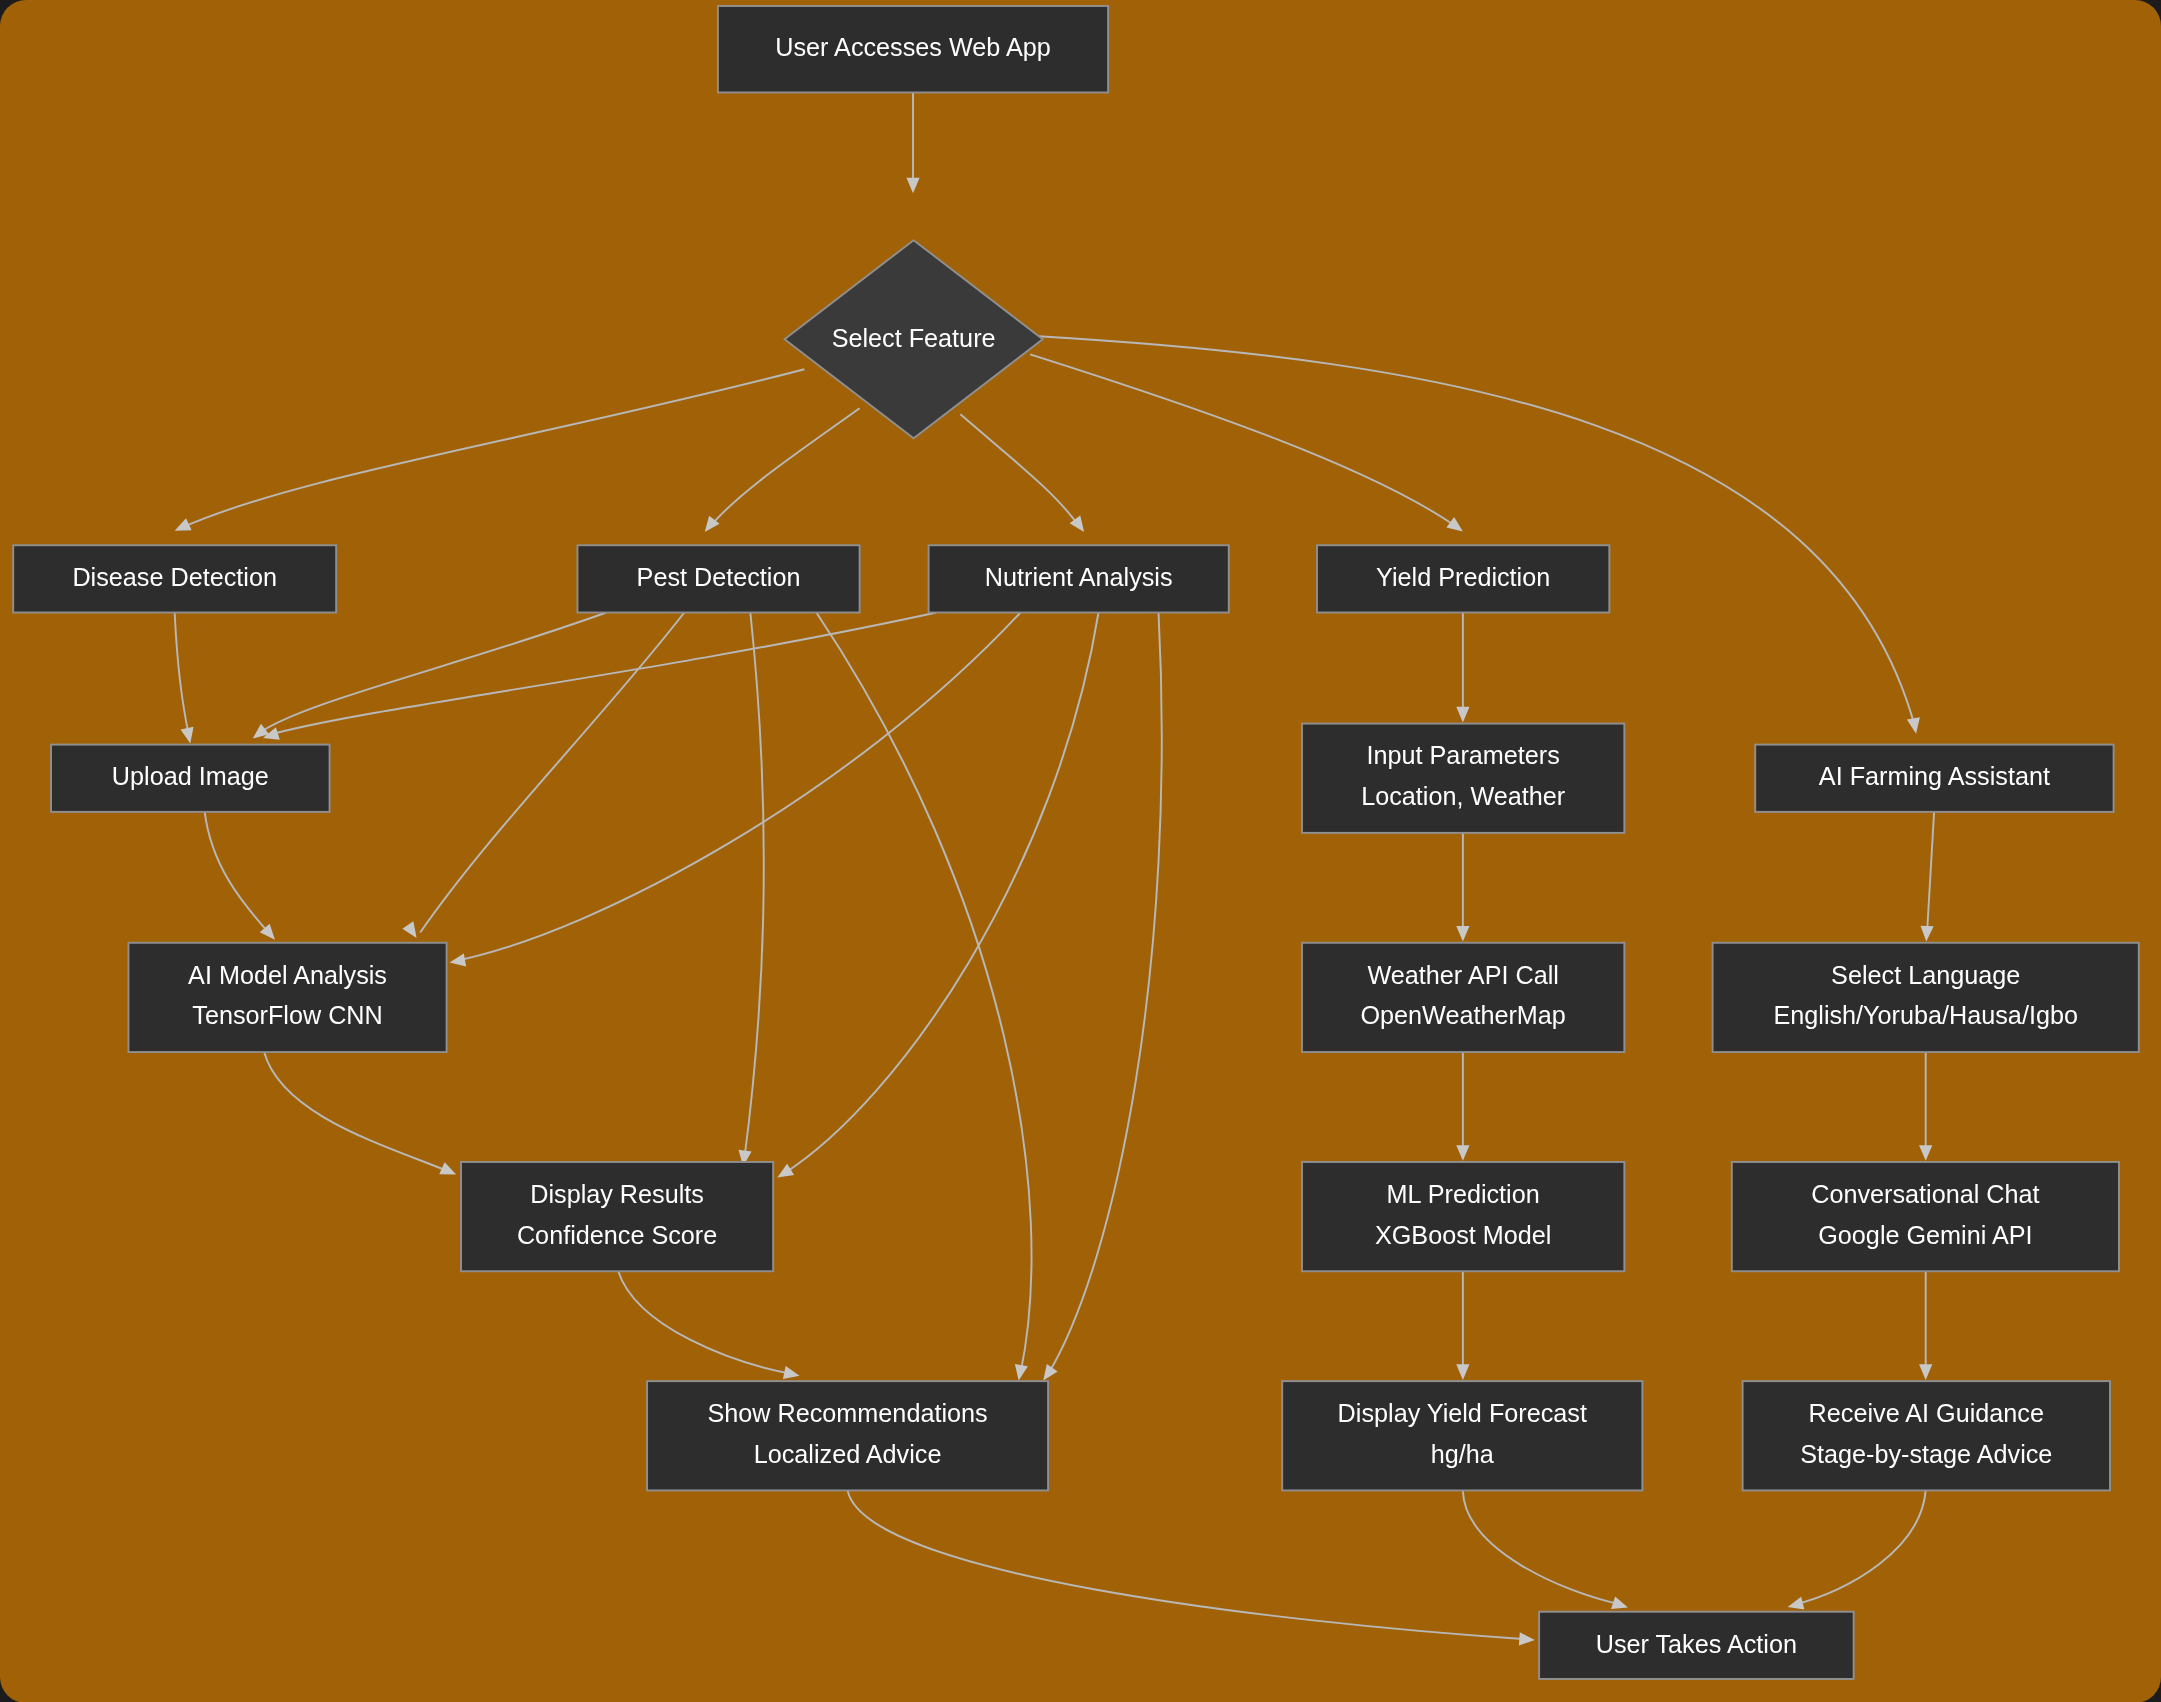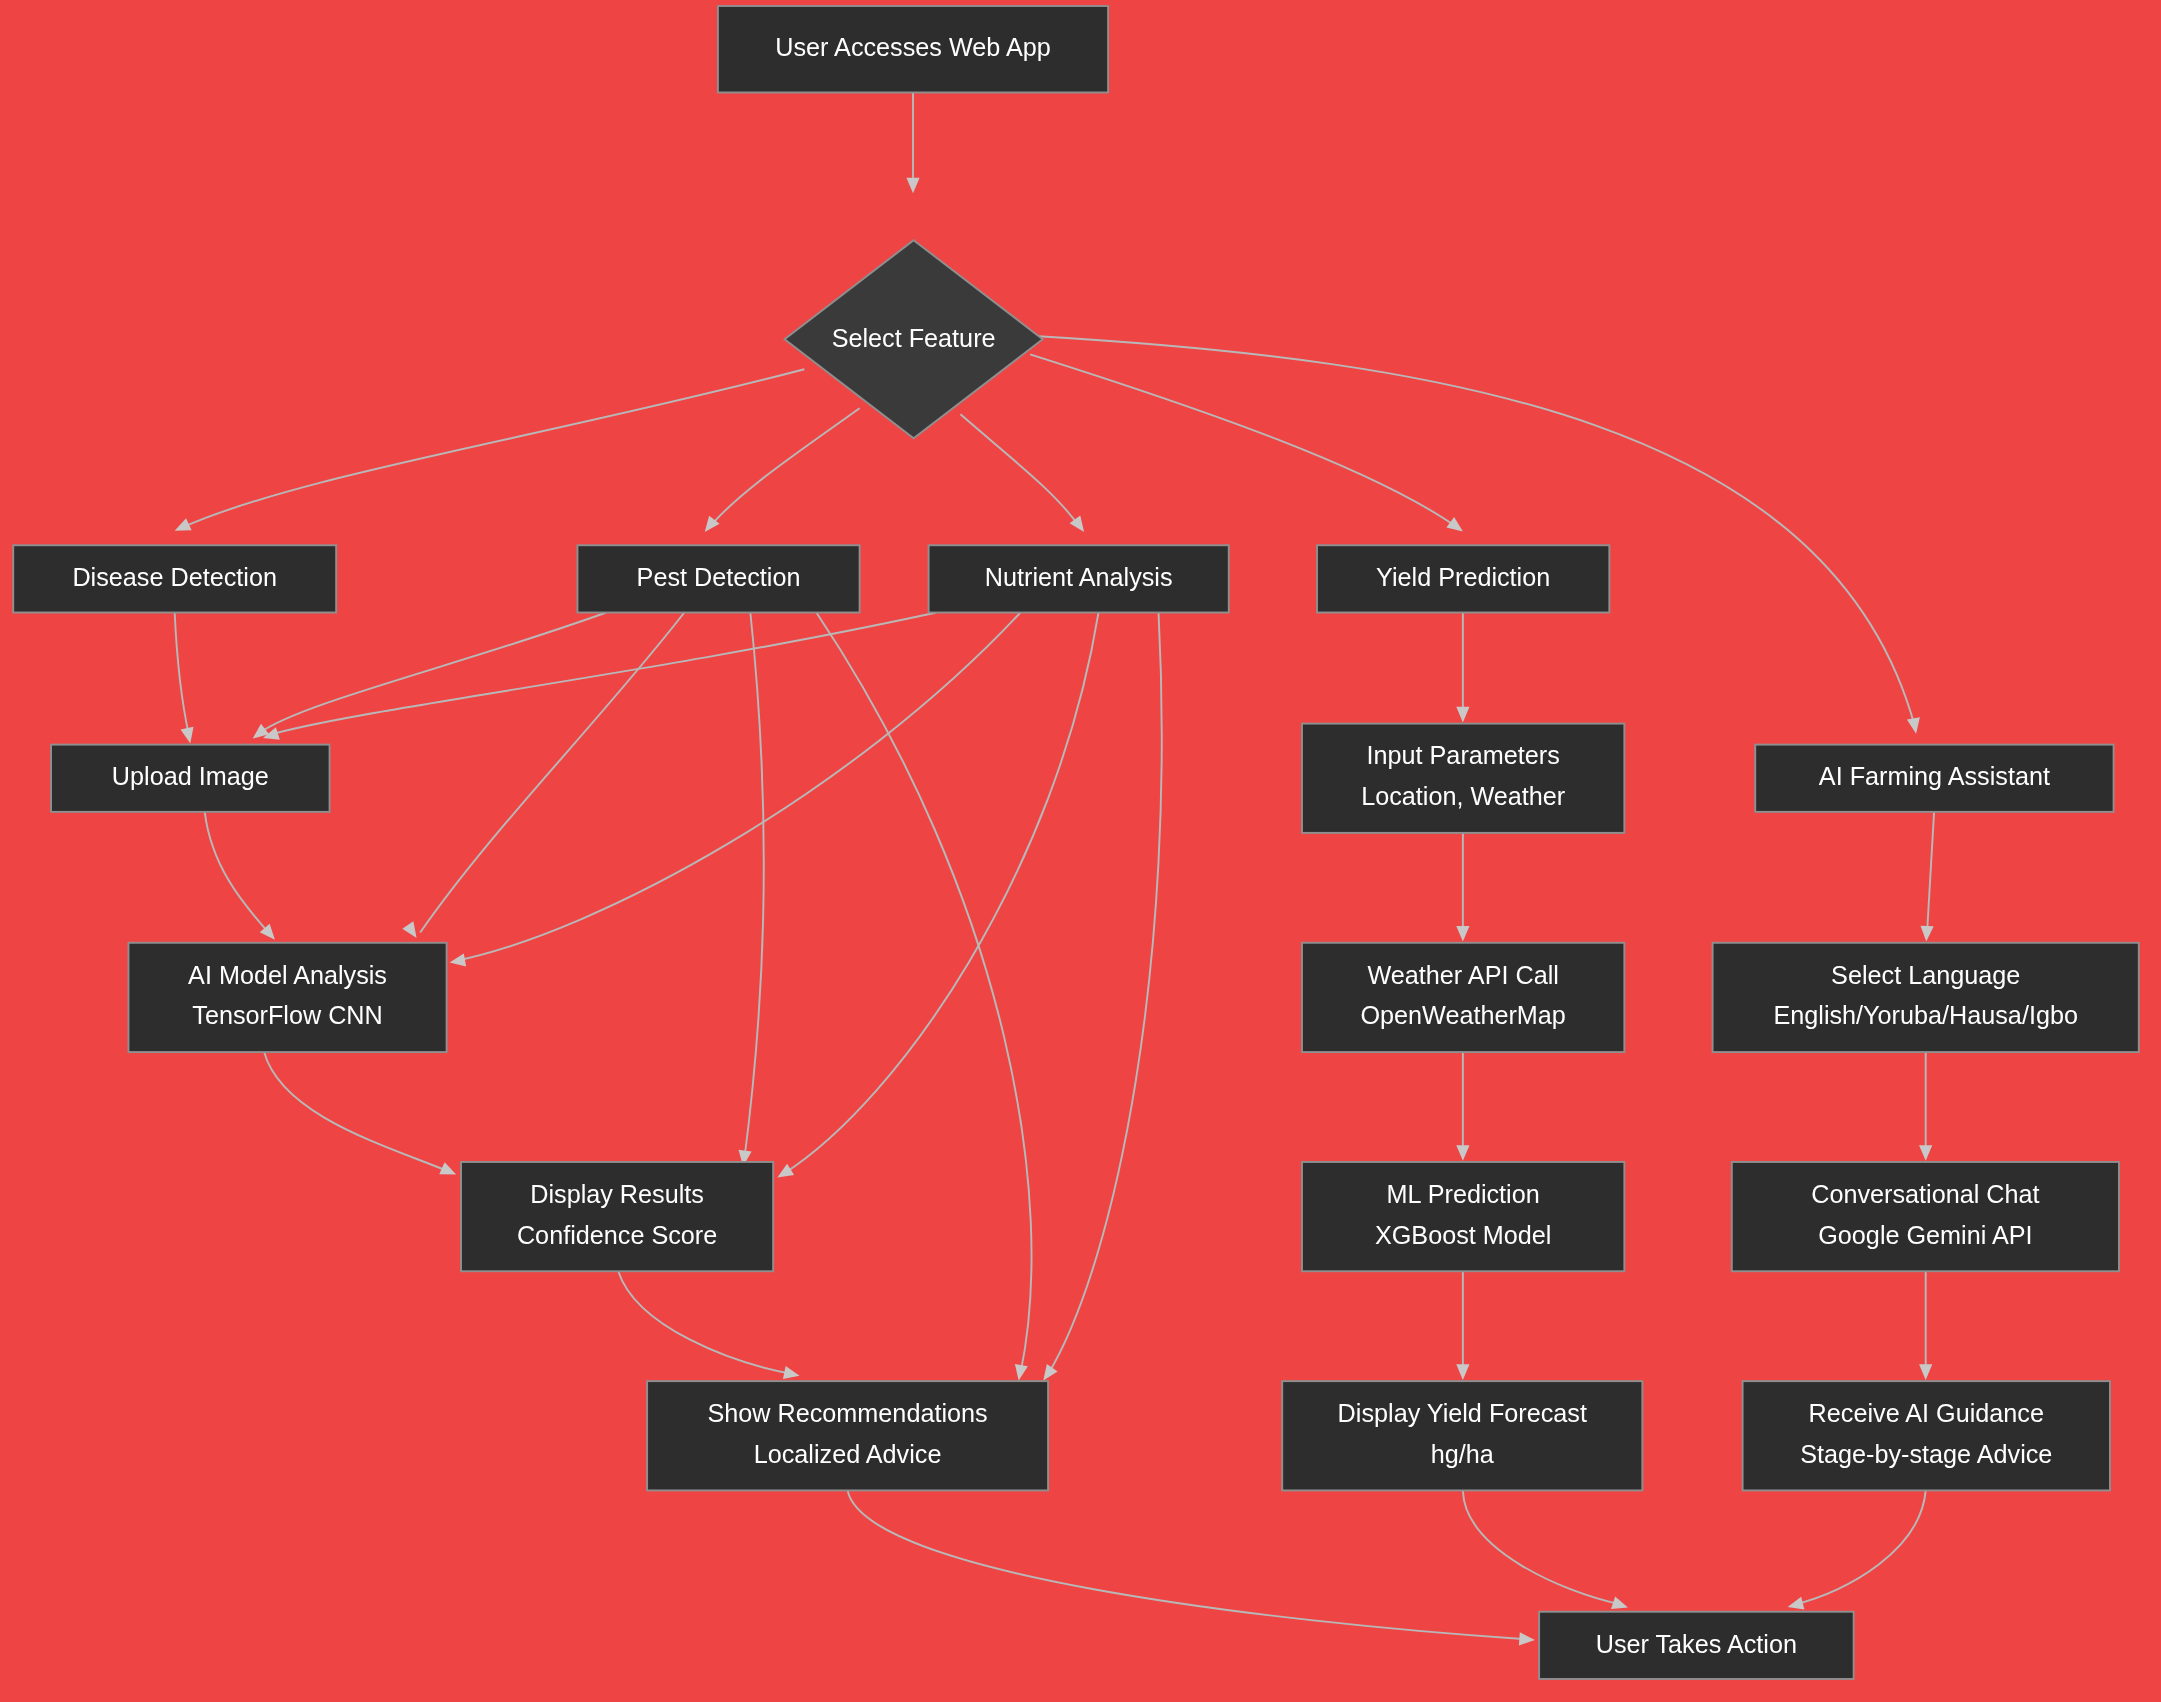--- a/index.html
+++ b/index.html
@@ -4,23 +4,24 @@
 <style>
   html, body {
     margin: 0;
     padding: 0;
     background: #1c1c1c;
   }
   #stage {
     position: relative;
     width: 2161px;
     height: 1703px;
-    background: #ef4444;
+    background: #a16207;
     overflow: hidden;
     font-family: "Liberation Sans", "DejaVu Sans", sans-serif;
+    border-radius: 26px;
   }
   svg.layer {
     position: absolute;
     left: 0;
     top: 0;
     width: 2161px;
     height: 1703px;
   }
   .edge {
     fill: none;

